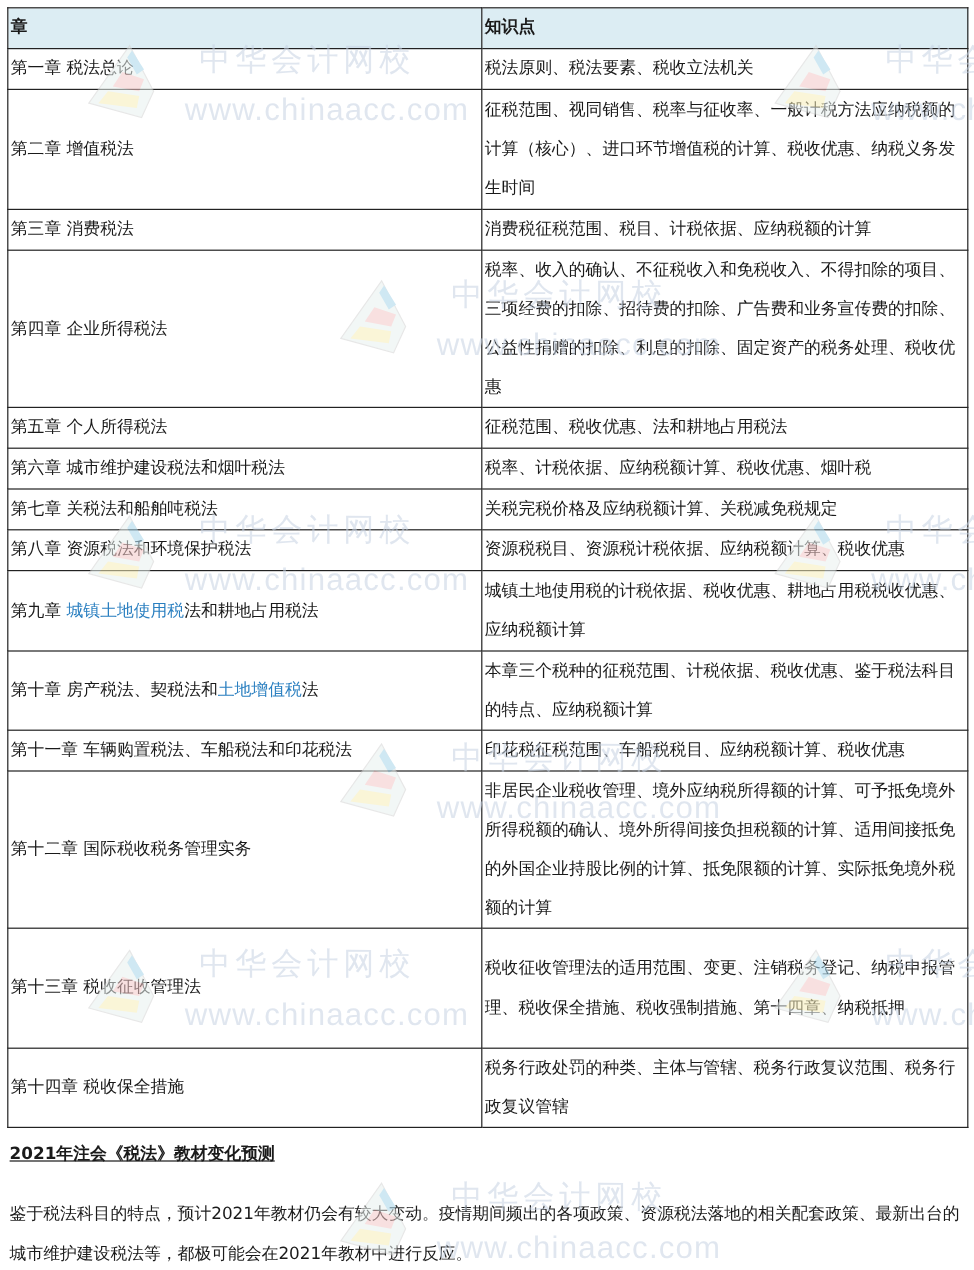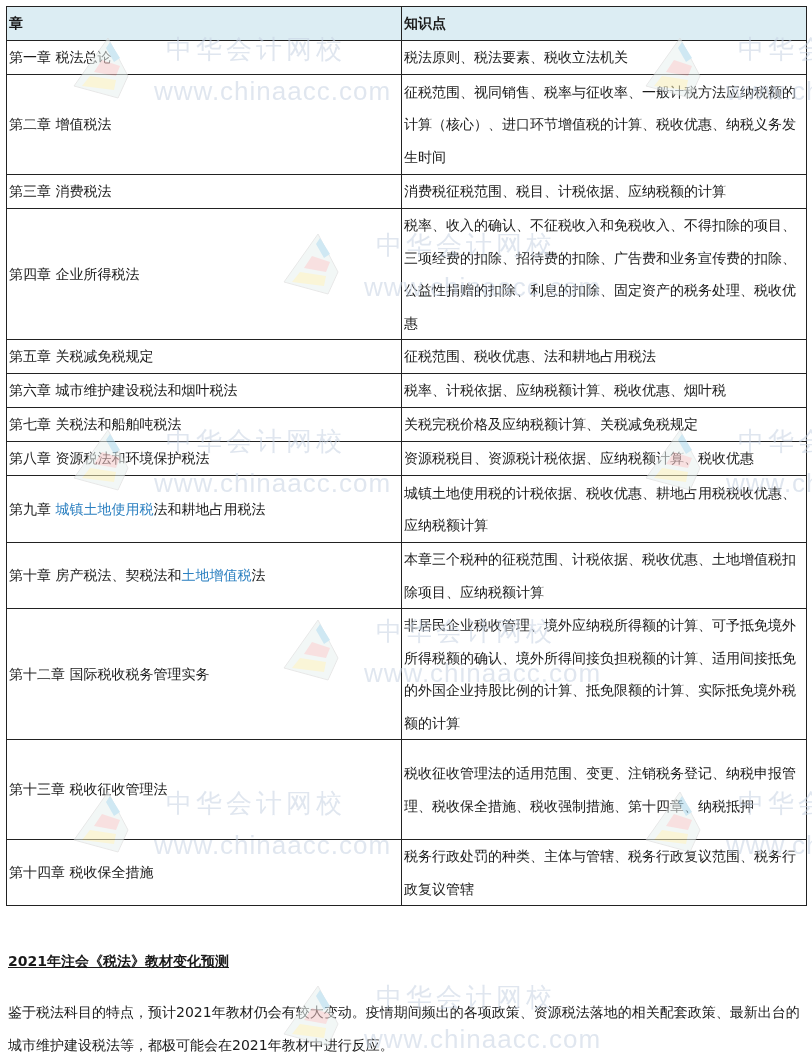--- a/index.html
+++ b/index.html
@@ -73,42 +73,46 @@
     </tr>
     <tr style="height:33px">
       <td>第三章 消费税法</td>
       <td class="content">消费税征税范围、税目、计税依据、应纳税额的计算</td>
     </tr>
     <tr style="height:131px">
       <td>第四章 企业所得税法</td>
       <td class="content">税率、收入的确认、不征税收入和免税收入、不得扣除的项目、三项经费的扣除、招待费的扣除、广告费和业务宣传费的扣除、公益性捐赠的扣除、利息的扣除、固定资产的税务处理、税收优惠</td>
     </tr>
     <tr style="height:33px">
-      <td>第五章 关税减免税规定</td>
+      <td>第五章 个人所得税法</td>
       <td class="content">征税范围、税收优惠、法和耕地占用税法</td>
     </tr>
     <tr style="height:34px">
       <td>第六章 城市维护建设税法和烟叶税法</td>
       <td class="content">税率、计税依据、应纳税额计算、税收优惠、烟叶税</td>
     </tr>
     <tr style="height:33px">
       <td>第七章 关税法和船舶吨税法</td>
       <td class="content">关税完税价格及应纳税额计算、关税减免税规定</td>
     </tr>
     <tr style="height:34px">
       <td>第八章 资源税法和环境保护税法</td>
       <td class="content">资源税税目、资源税计税依据、应纳税额计算、税收优惠</td>
     </tr>
     <tr style="height:67px">
       <td><span>第九章 </span><a class="hl">城镇土地使用税</a><span>法和耕地占用税法</span></td>
       <td class="content">城镇土地使用税的计税依据、税收优惠、耕地占用税税收优惠、应纳税额计算</td>
     </tr>
     <tr style="height:66px">
       <td><span>第十章 房产税法、契税法和</span><a class="hl">土地增值税</a><span>法</span></td>
-      <td class="content">本章三个税种的征税范围、计税依据、税收优惠、土地增值税扣除项目、应纳税额计算</td>
+      <td class="content">本章三个税种的征税范围、计税依据、税收优惠、鉴于税法科目的特点、应纳税额计算</td>
+    </tr>
+    <tr style="height:33px">
+      <td>第十一章 车辆购置税法、车船税法和印花税法</td>
+      <td class="content">印花税征税范围、车船税税目、应纳税额计算、税收优惠</td>
     </tr>
     <tr style="height:131px">
       <td>第十二章 国际税收税务管理实务</td>
       <td class="content">非居民企业税收管理、境外应纳税所得额的计算、可予抵免境外所得税额的确认、境外所得间接负担税额的计算、适用间接抵免的外国企业持股比例的计算、抵免限额的计算、实际抵免境外税额的计算</td>
     </tr>
     <tr style="height:100px">
       <td>第十三章 税收征收管理法</td>
       <td class="content">税收征收管理法的适用范围、变更、注销税务登记、纳税申报管理、税收保全措施、税收强制措施、第十四章、纳税抵押</td>
     </tr>
     <tr style="height:65px">

